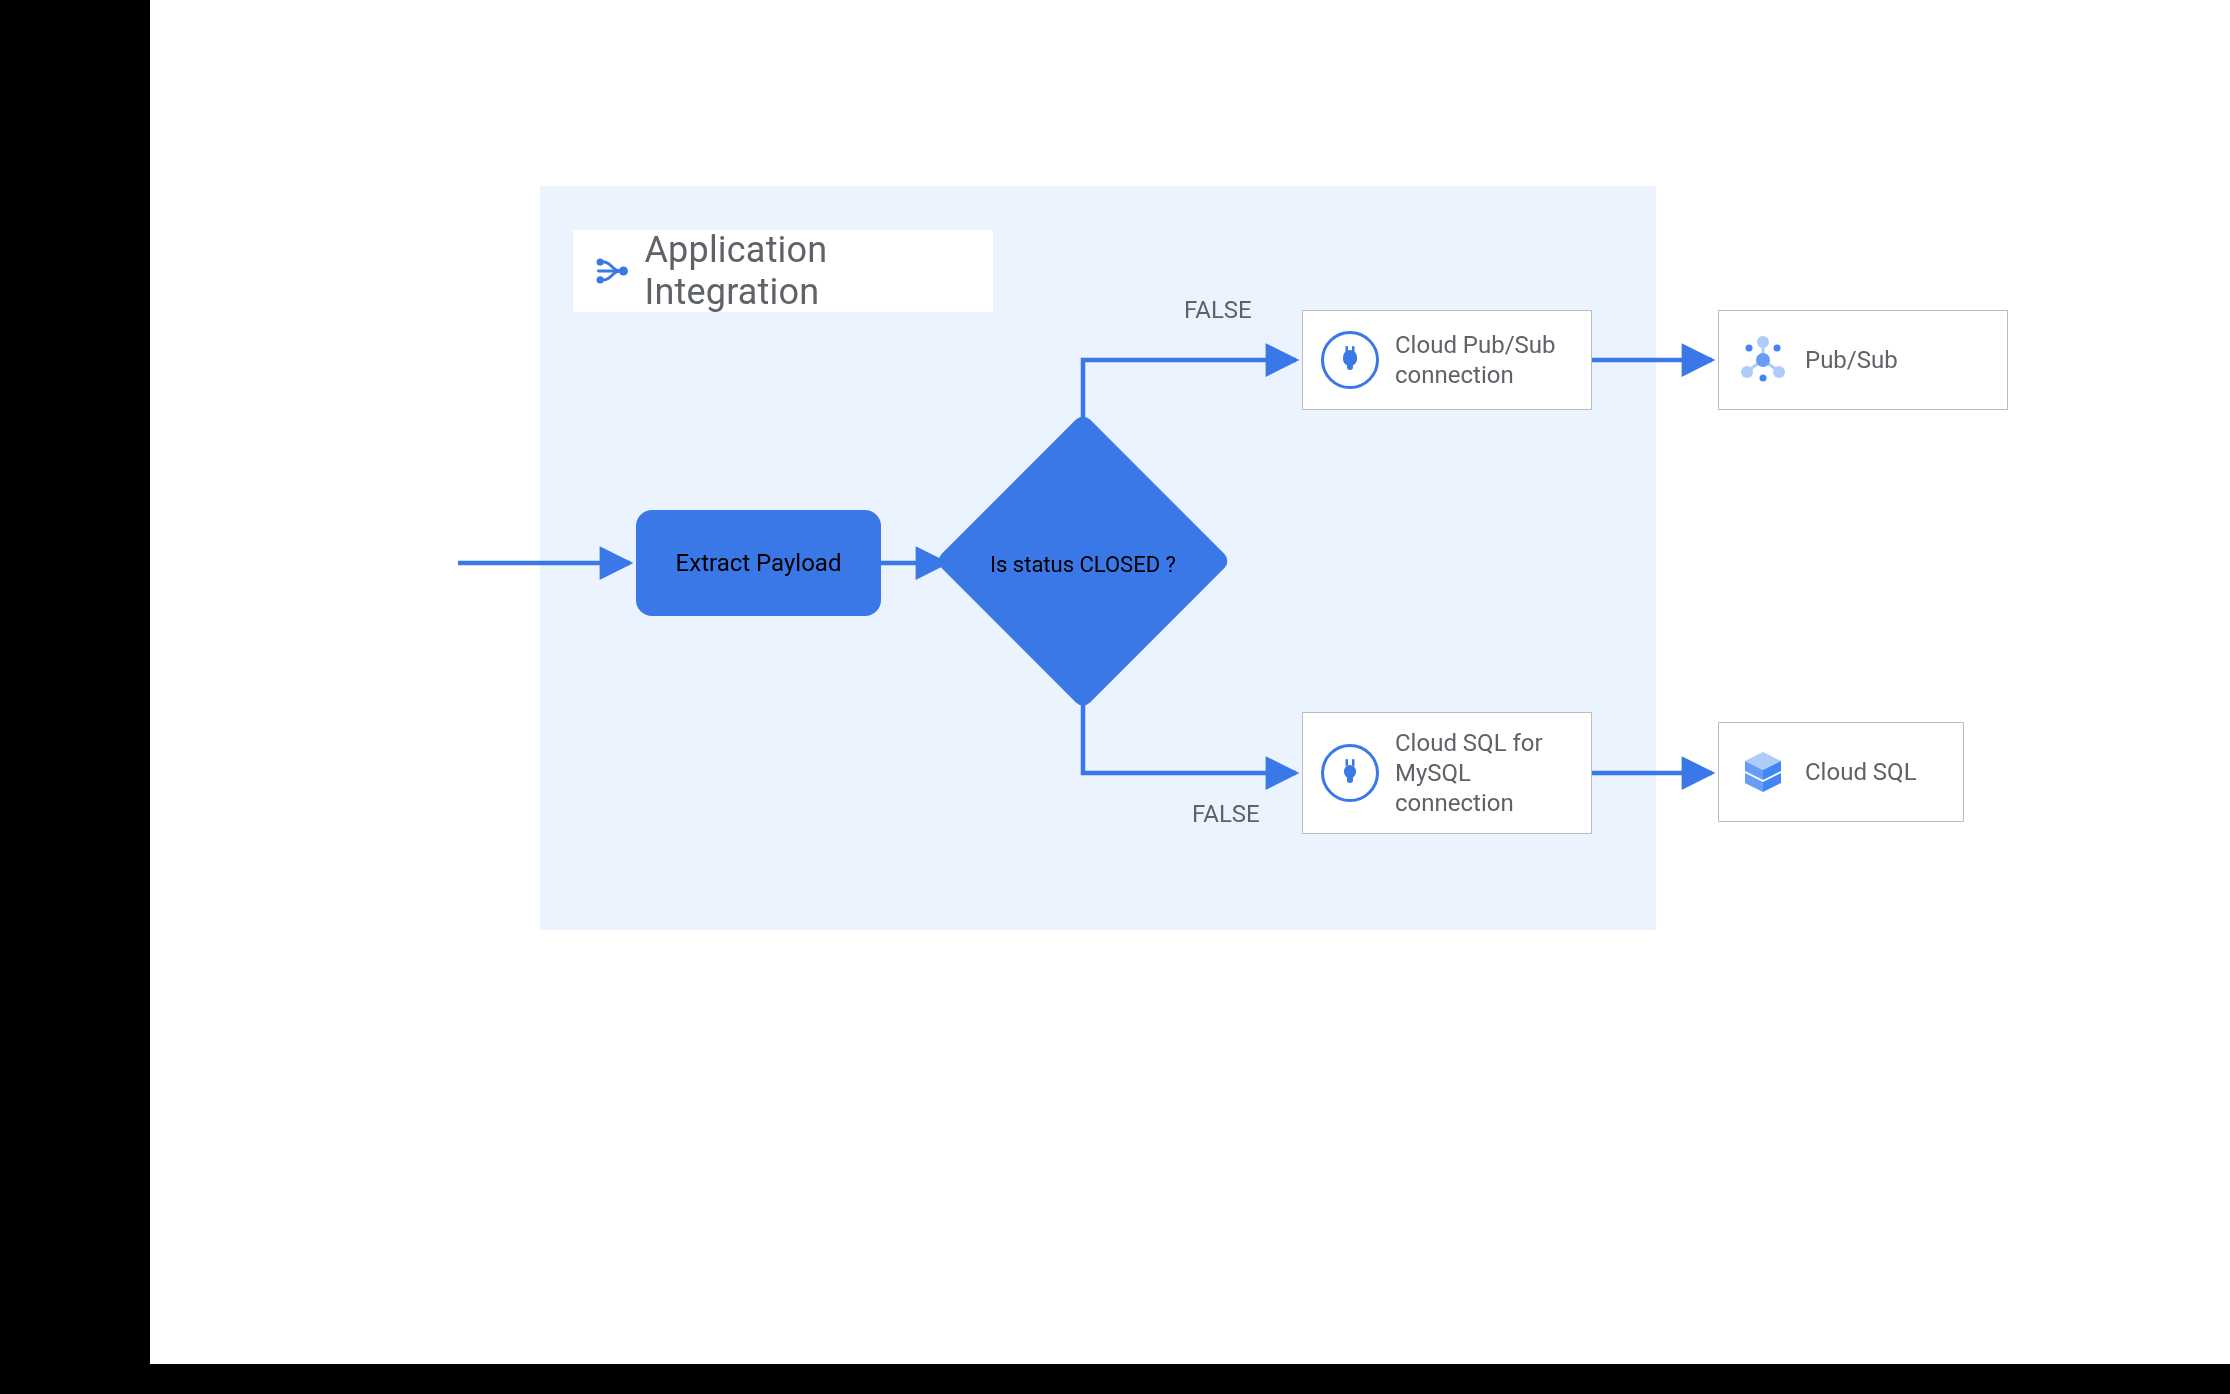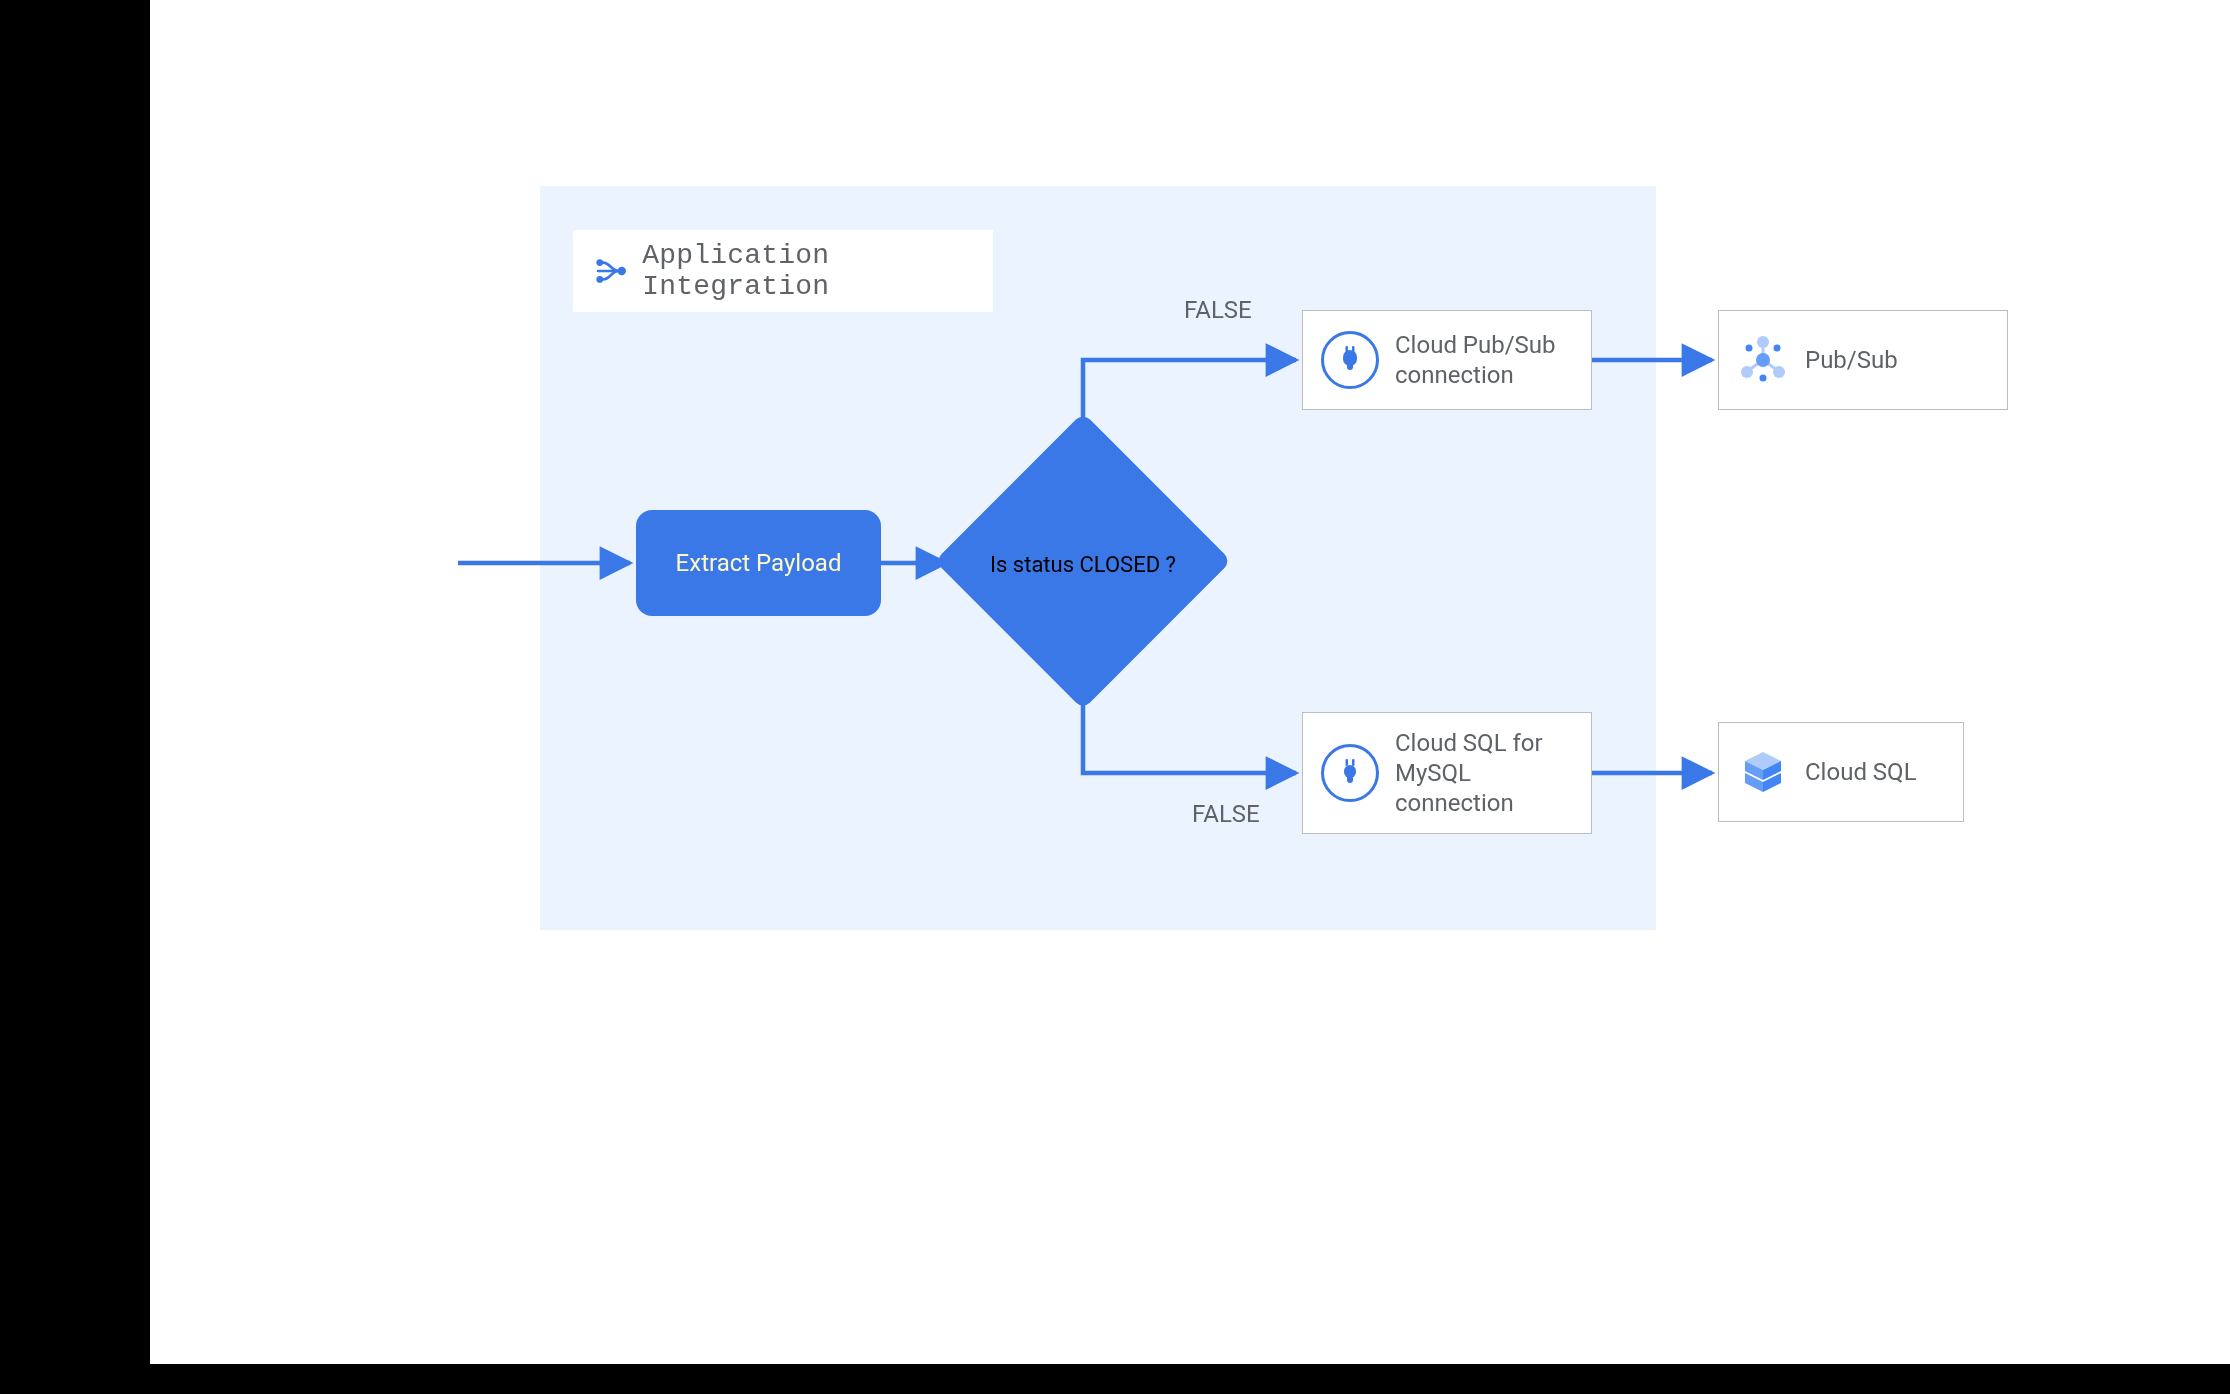--- a/index.html
+++ b/index.html
@@ -38,23 +38,22 @@
   .header-box {
     position: absolute;
     background: #fff;
     display: flex;
     align-items: center;
     padding: 10px 20px;
     gap: 12px;
   }
   .header-box .label {
     color: #5f6368;
-    font-size: 28px;
+    font-size: 36px;
     letter-spacing: 0.2px;
-    font-family: Liberation Mono, monospace;
   }
   .node-box {
     position: absolute;
     background: #fff;
     border: 1.5px solid #bdbdbd;
     display: flex;
     align-items: center;
     padding: 0 18px;
     gap: 16px;
     box-sizing: border-box;
@@ -64,21 +63,21 @@
     font-size: 24px;
     line-height: 1.25;
   }
   .process-box {
     position: absolute;
     background: #3b78e7;
     border-radius: 16px;
     display: flex;
     align-items: center;
     justify-content: center;
-    color: #fef9c3;
+    color: #000000;
     font-size: 24px;
     box-sizing: border-box;
   }
   .diamond {
     position: absolute;
     width: 210px;
     height: 210px;
     background: #3b78e7;
     transform: rotate(45deg);
     border-radius: 10px;

